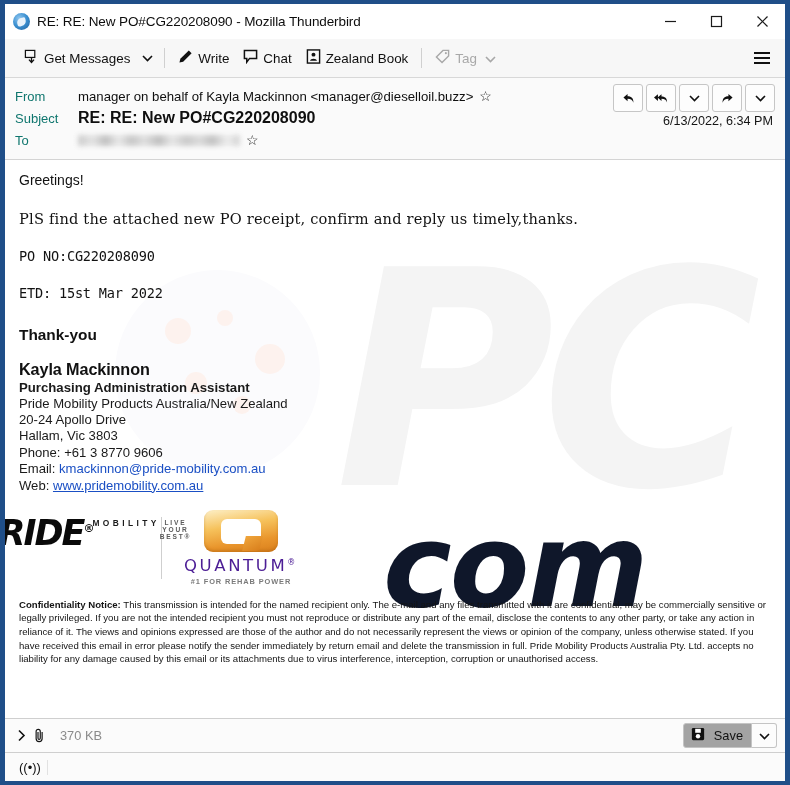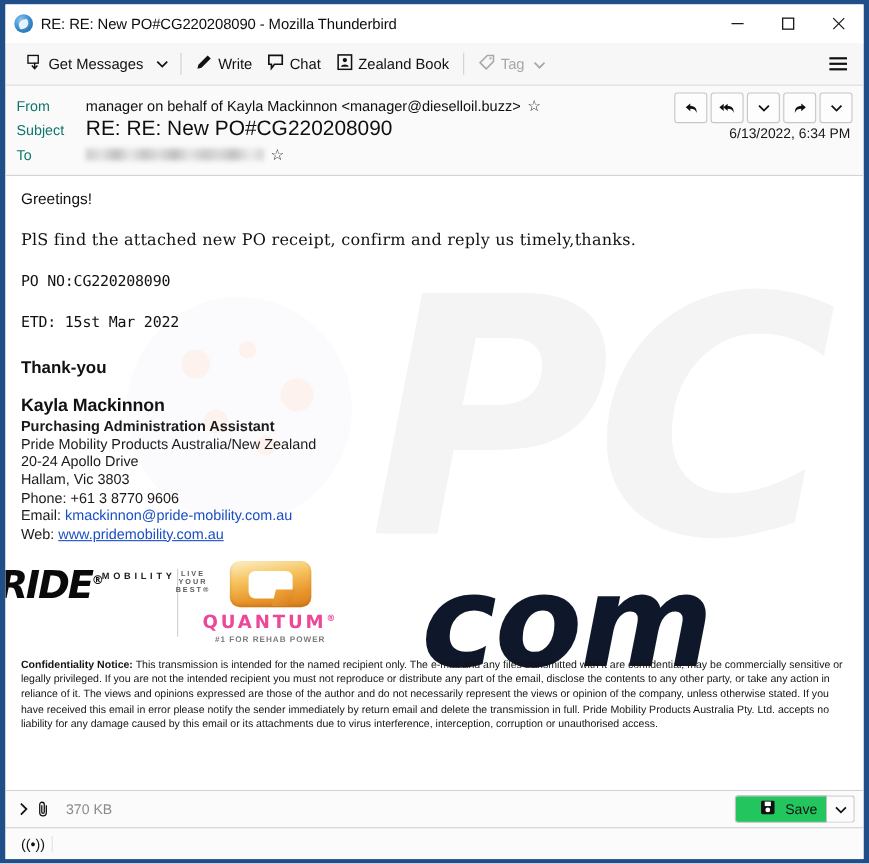--- a/index.html
+++ b/index.html
@@ -137,21 +137,21 @@
   }
   .hlabel {
     width: 54px;
     min-width: 54px;
     text-align: left;
     color: #0f766e;
     padding-right: 9px;
     font-size: 13px;
   }
   .hvalue { color: #0f0f0f; }
-  .hvalue.bold { font-weight: normal; font-size: 19px; }
+  .hvalue.bold { font-weight: bold; font-size: 16px; }
   .star {
     margin-left: 6px;
     font-size: 14px;
     color: #1c1c1c;
     line-height: 1;
   }
   #redacted {
     width: 162px; height: 11px;
     background: linear-gradient(90deg,
       #c9c9c9 0%, #e3e3e3 9%, #bdbdbd 17%, #e8e8e8 25%, #c4c4c4 33%,
@@ -347,23 +347,23 @@
     position: absolute;
     left: 40px; top: 26px;
     width: 17px; height: 15px;
     background: linear-gradient(150deg,#f0a63c,#d97f1c);
     transform: skewX(-14deg);
     border-bottom-right-radius: 4px;
   }
   #q-word {
     font-family: "DejaVu Sans", sans-serif;
     font-size: 16.5px;
-    font-weight: bold;
+    font-weight: normal;
     letter-spacing: 2.6px;
-    color: #ec4899;
+    color: #4c1d95;
     margin-top: 4px;
   }
   #q-word sup { font-size: 8px; vertical-align: super; }
   #q-sub {
     font-size: 7.4px;
     letter-spacing: .9px;
     color: #7a7a7a;
     font-weight: bold;
     margin-top: 2px;
   }
@@ -394,23 +394,23 @@
   #clip { margin-right: 7px; display: flex; align-items: center; }
   #attach-size { color: #8b8b8b; margin-left: 7px; }
   #savegroup {
     margin-left: auto;
     display: flex;
     align-items: stretch;
   }
   #savebtn {
     border: 1px solid #c4c4c4;
     border-radius: 3px 0 0 3px;
-    background: #22c55e;
+    background: #a3a3a3;
     display: flex; align-items: center; gap: 9px;
-    padding: 3px 8px 3px 22px;
+    padding: 3px 8px 3px 7px;
     font-size: 12.8px;
   }
   #savecaret {
     border: 1px solid #c4c4c4;
     border-left: none;
     border-radius: 0 3px 3px 0;
     background: #fcfcfc;
     display: flex; align-items: center; justify-content: center;
     width: 24px;
   }

